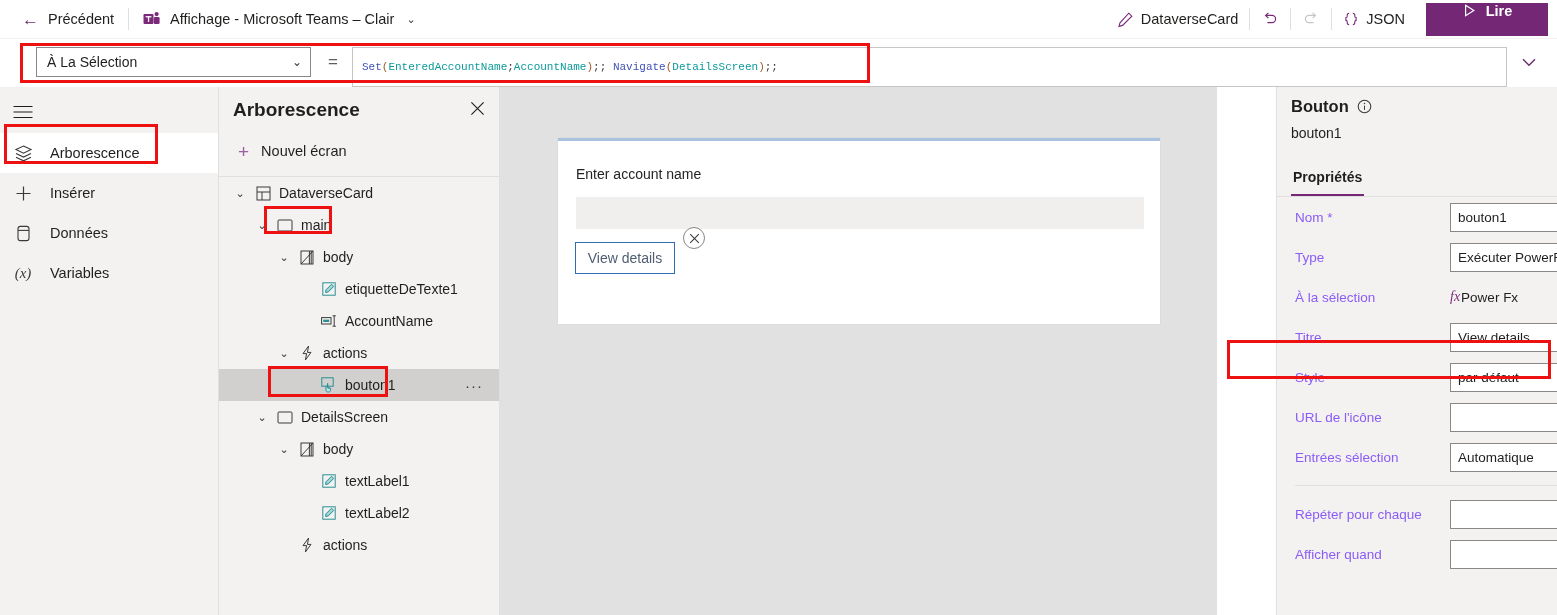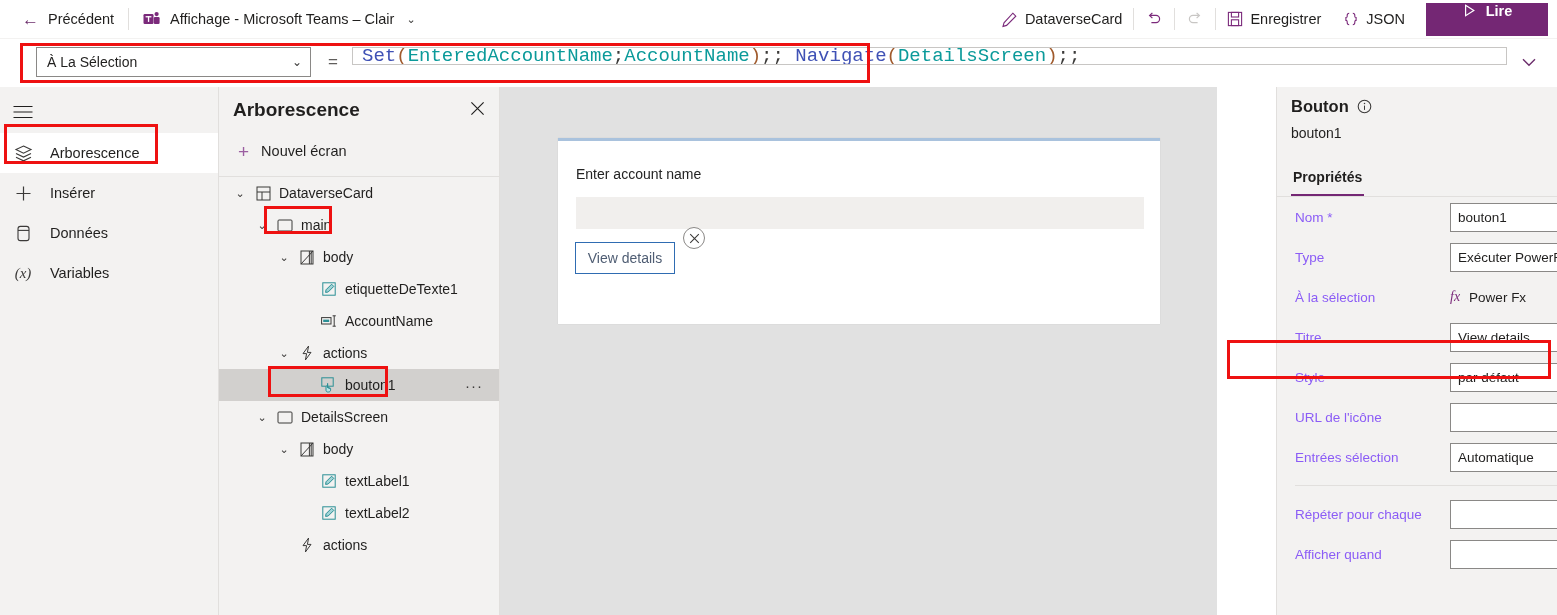--- a/index.html
+++ b/index.html
@@ -59,24 +59,24 @@
     display: flex; align-items: center; padding: 0 8px 0 10px;
     font-size: 14px; color: #201f1e; cursor: pointer;
   }
   .prop-select .chev { margin-left: auto; font-size: 12px; color: #3b3a39; }
   .eq-sign {
     position: absolute; left: 322px; top: 47px; width: 22px; height: 30px;
     display: flex; align-items: center; justify-content: center;
     color: #605e5c; font-size: 17px;
   }
   .fx-input {
-    position: absolute; left: 352px; top: 47px; width: 1155px; height: 18px;
+    position: absolute; left: 352px; top: 47px; width: 1155px; height: 40px;
     border: 1px solid #c8c6c4; background: #fff;
     display: flex; align-items: center; padding: 0 9px;
-    font-family: "Liberation Mono", monospace; font-size: 19px;
+    font-family: "Liberation Mono", monospace; font-size: 11px;
     white-space: pre; overflow: hidden; cursor: text;
   }
   .tok-fn { color: #3f51b5; }
   .tok-par { color: #a05a2c; }
   .tok-var { color: #0b9a9a; }
   .tok-plain { color: #3b3a39; }
   .fx-expand {
     position: absolute; left: 1512px; top: 47px; width: 34px; height: 30px;
     display: flex; align-items: center; justify-content: center;
     color: #6b2d6b; font-size: 14px; cursor: pointer;
@@ -174,21 +174,21 @@
     position: relative;
   }
   .plab { font-size: 13.5px; color: #8b5cf6; width: 155px; flex: none; }
   .pfield {
     width: 148px; height: 29px; border: 1px solid #8a8886; background: #fff;
     display: flex; align-items: center; padding: 0 7px; font-size: 13.5px;
     color: #201f1e; cursor: text;
   }
   .pfield.sel-dd { cursor: pointer; }
   .pfield .chev { margin-left: auto; font-size: 11px; color: #3b3a39; }
-  .pfx { display: flex; align-items: center; gap: 9px; font-size: 13.5px; color: #201f1e; }
+  .pfx { display: flex; align-items: center; gap: 1px; font-size: 13.5px; color: #201f1e; }
   .pfx .fxg { font-family: "Liberation Serif", serif; font-style: italic; color: #7b2a7b; font-size: 14px; }
   .rp-div { height: 1px; background: #e1dfdd; margin: 8px 18px 8px 18px; }
 
   
   .redbox { position: absolute; border: 3px solid #ee1111; pointer-events: none; z-index: 50; }
 </style>
 </head>
 <body>
 
 <div id="app">
@@ -237,30 +237,20 @@
           <svg width="18" height="18" viewBox="0 0 18 18" fill="none" stroke="currentColor" stroke-width="1.2">
             <path d="M12.8 5.4H7a3.6 3.6 0 000 7.2h4.6"></path>
             <path d="M10.6 2.9l2.8 2.6-2.8 2.6"></path>
           </svg>
         </span>
       </div>
       <div class="vsep"></div>
       <div class="tr-item">
         <span class="tr-ico">
           <svg width="16" height="16" viewBox="0 0 16 16" fill="none" stroke="currentColor" stroke-width="1.1">
-            <rect x="1.4" y="1.4" width="13.2" height="13.2"></rect>
-            <rect x="4.4" y="1.4" width="7.2" height="4.6"></rect>
-            <rect x="4.4" y="8.8" width="7.2" height="5.8"></rect>
-          </svg>
-        </span>
-        <span>Enregistrer</span>
-      </div>
-      <div class="tr-item">
-        <span class="tr-ico">
-          <svg width="16" height="16" viewBox="0 0 16 16" fill="none" stroke="currentColor" stroke-width="1.1">
             <path d="M6.2 2.2c-1.6 0-2 .7-2 2.1s.1 2.2-1.3 2.2v2.9c1.4 0 1.3.8 1.3 2.2s.4 2.1 2 2.1"></path>
             <path d="M9.8 2.2c1.6 0 2 .7 2 2.1s-.1 2.2 1.3 2.2v2.9c-1.4 0-1.3.8-1.3 2.2s-.4 2.1-2 2.1"></path>
           </svg>
         </span>
         <span>JSON</span>
       </div>
       <div class="lire-btn">
         <span>
           <svg width="15" height="15" viewBox="0 0 15 15" fill="none" stroke="#fff" stroke-width="1.2">
             <path d="M3.6 2.3l8.2 5.2-8.2 5.2z"></path>

